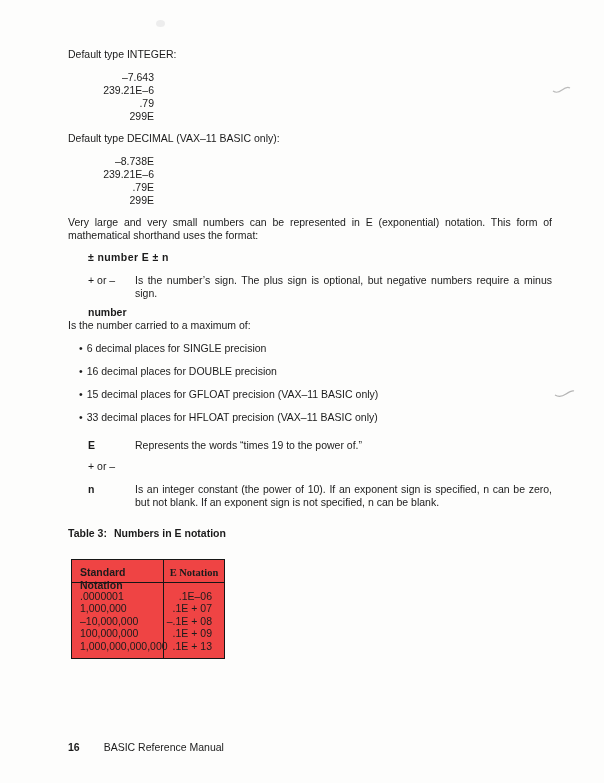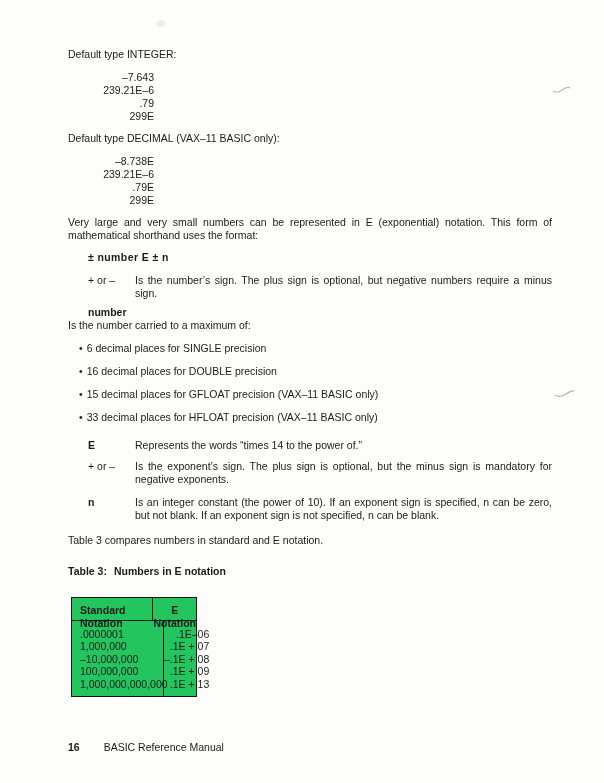--- a/index.html
+++ b/index.html
@@ -53,28 +53,28 @@
   .bullet-glyph { margin-right:4px; }
 
   .table-ref { margin-top:12px; }
 
   .table-title { margin-top:18px; font-weight:bold; }
   .table-title .tt-label { margin-right:7px; }
 
   .e-table {
     margin-top:19px;
     margin-left:3px;
-    width:126px;
+    width:154px;
     border:1.5px solid #161616;
-    background:#22c55e;
+    background:#ef4444;
   }
   .thead-row { display:flex; height:23px; border-bottom:1.5px solid #161616; }
   .th { font-weight:bold; padding-top:6px; }
   .col-std { width:92px; border-right:1.5px solid #161616; padding-left:8px; }
-  .col-e   { flex:1; }
+  .col-e   { flex:1;font-family:Liberation Serif, serif; }
   .th.col-e { text-align:center; }
   .tbody { display:flex; }
   .tb-std { width:92px; border-right:1.5px solid #161616; padding:7px 0 6px 8px; }
   .tb-e   { flex:1; padding:7px 12px 6px 0; text-align:right; }
   .trow { line-height:12.4px; white-space:nowrap; }
 
   .footer {
     position:absolute; left:68px; top:741px;
     display:flex; align-items:baseline;
   }
@@ -130,36 +130,34 @@
             <li><span class="bullet-glyph">•</span><span>6 decimal places for SINGLE precision</span><span class="it"></span><span></span></li>
             <li><span class="bullet-glyph">•</span><span>16 decimal places for DOUBLE precision</span><span class="it"></span><span></span></li>
             <li><span class="bullet-glyph">•</span><span>15 decimal places for GFLOAT precision (</span><span class="it">VAX–11 BASIC</span><span> only)</span></li>
             <li><span class="bullet-glyph">•</span><span>33 decimal places for HFLOAT precision (</span><span class="it">VAX–11 BASIC</span><span> only)</span></li>
           </ul>
         </div>
       </div>
 
       <div class="def-row row-e">
         <div class="def-term bold">E</div>
-        <div class="def-desc">Represents the words “times 14 to the power of.”</div>
+        <div class="def-desc">Represents the words “times 19 to the power of.”</div>
       </div>
 
       <div class="def-row row-sign2">
         <div class="def-term">+ or –</div>
-        <div class="def-desc">Is the exponent’s sign. The plus sign is optional, but the minus sign is mandatory for negative exponents.</div>
       </div>
 
       <div class="def-row row-n">
         <div class="def-term bold">n</div>
         <div class="def-desc">Is an integer constant (the power of 10). If an exponent sign is specified, n can be zero, but not blank. If an exponent sign is not specified, n can be blank.</div>
       </div>
 
     </div>
 
-    <p class="table-ref">Table 3 compares numbers in standard and E notation.</p>
 
     <p class="table-title"><span class="tt-label">Table 3:</span><span>Numbers in E notation</span></p>
 
     <div class="e-table">
       <div class="thead-row">
         <div class="th col-std">Standard Notation</div>
         <div class="th col-e">E Notation</div>
       </div>
       <div class="tbody">
         <div class="tb-std">

